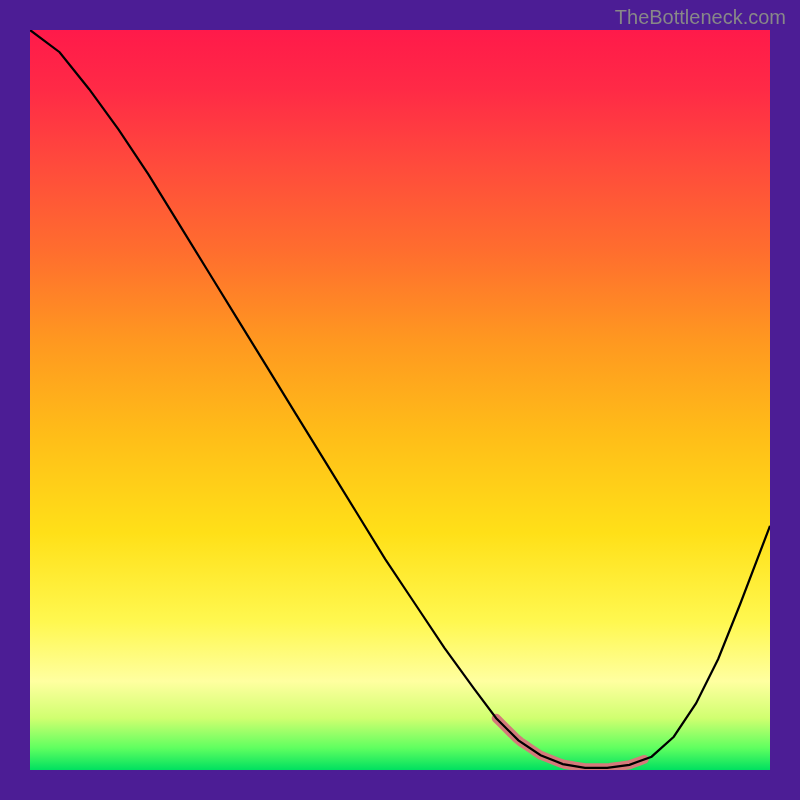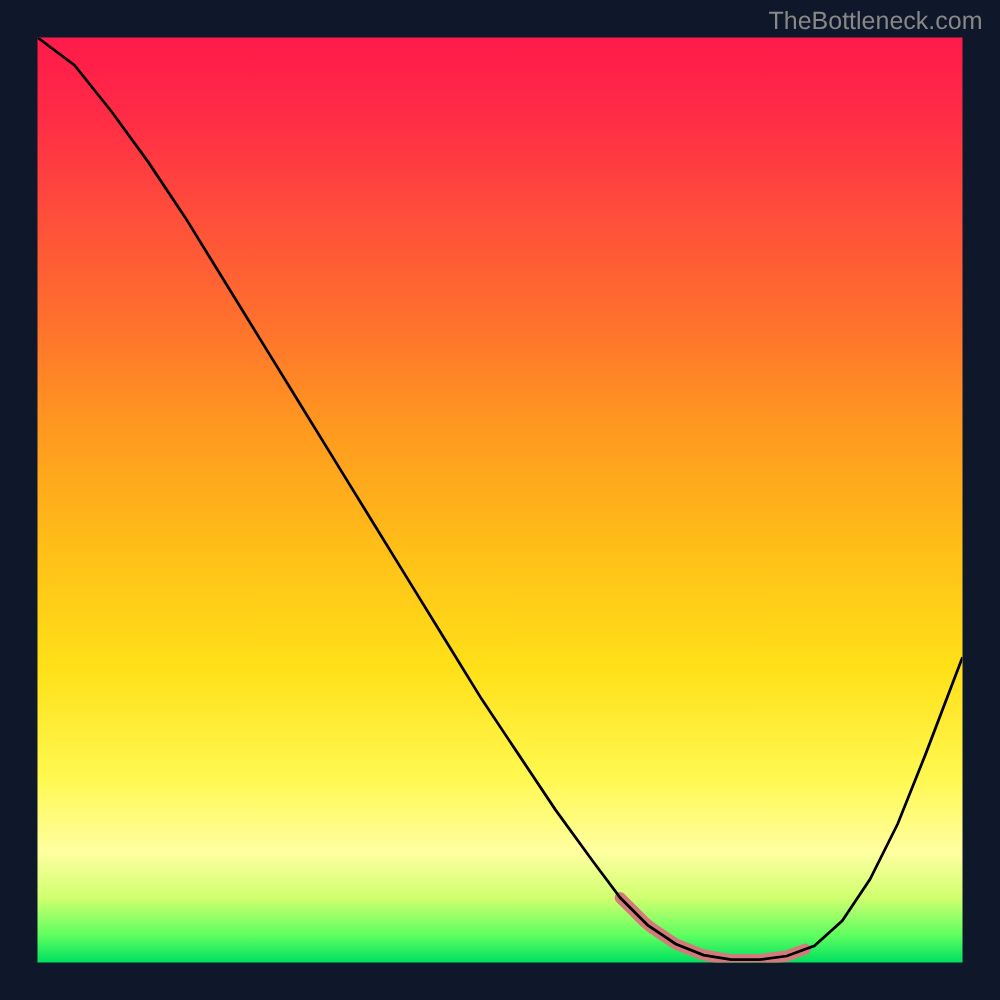--- a/index.html
+++ b/index.html
@@ -1,17 +1,17 @@
 <!DOCTYPE html>
 <html><head>
 <meta charset="utf-8">
 <style>
   * { margin: 0; padding: 0; box-sizing: border-box; }
   body { width: 800px; height: 800px; overflow: hidden; background: #000; font-family: Arial, sans-serif; }
-  .container { width: 800px; height: 800px; position: relative; background: #0f172a; }
+  .container { width: 800px; height: 800px; position: relative; background: #4c1d95; }
   .watermark { position: absolute; top: 6px; right: 14px; color: #888888; font-size: 20px; z-index: 10; }
   .plot-area { position: absolute; left: 30px; top: 30px; width: 740px; height: 740px; }
   .gradient-bg { position: absolute; left: 0; top: 0; width: 100%; height: 100%;
     background: linear-gradient(to bottom,
       #ff1a4a 0%,
       #ff2a46 8%,
       #ff4a3c 18%,
       #ff6e2e 30%,
       #ff9820 42%,
       #ffbe18 55%,

